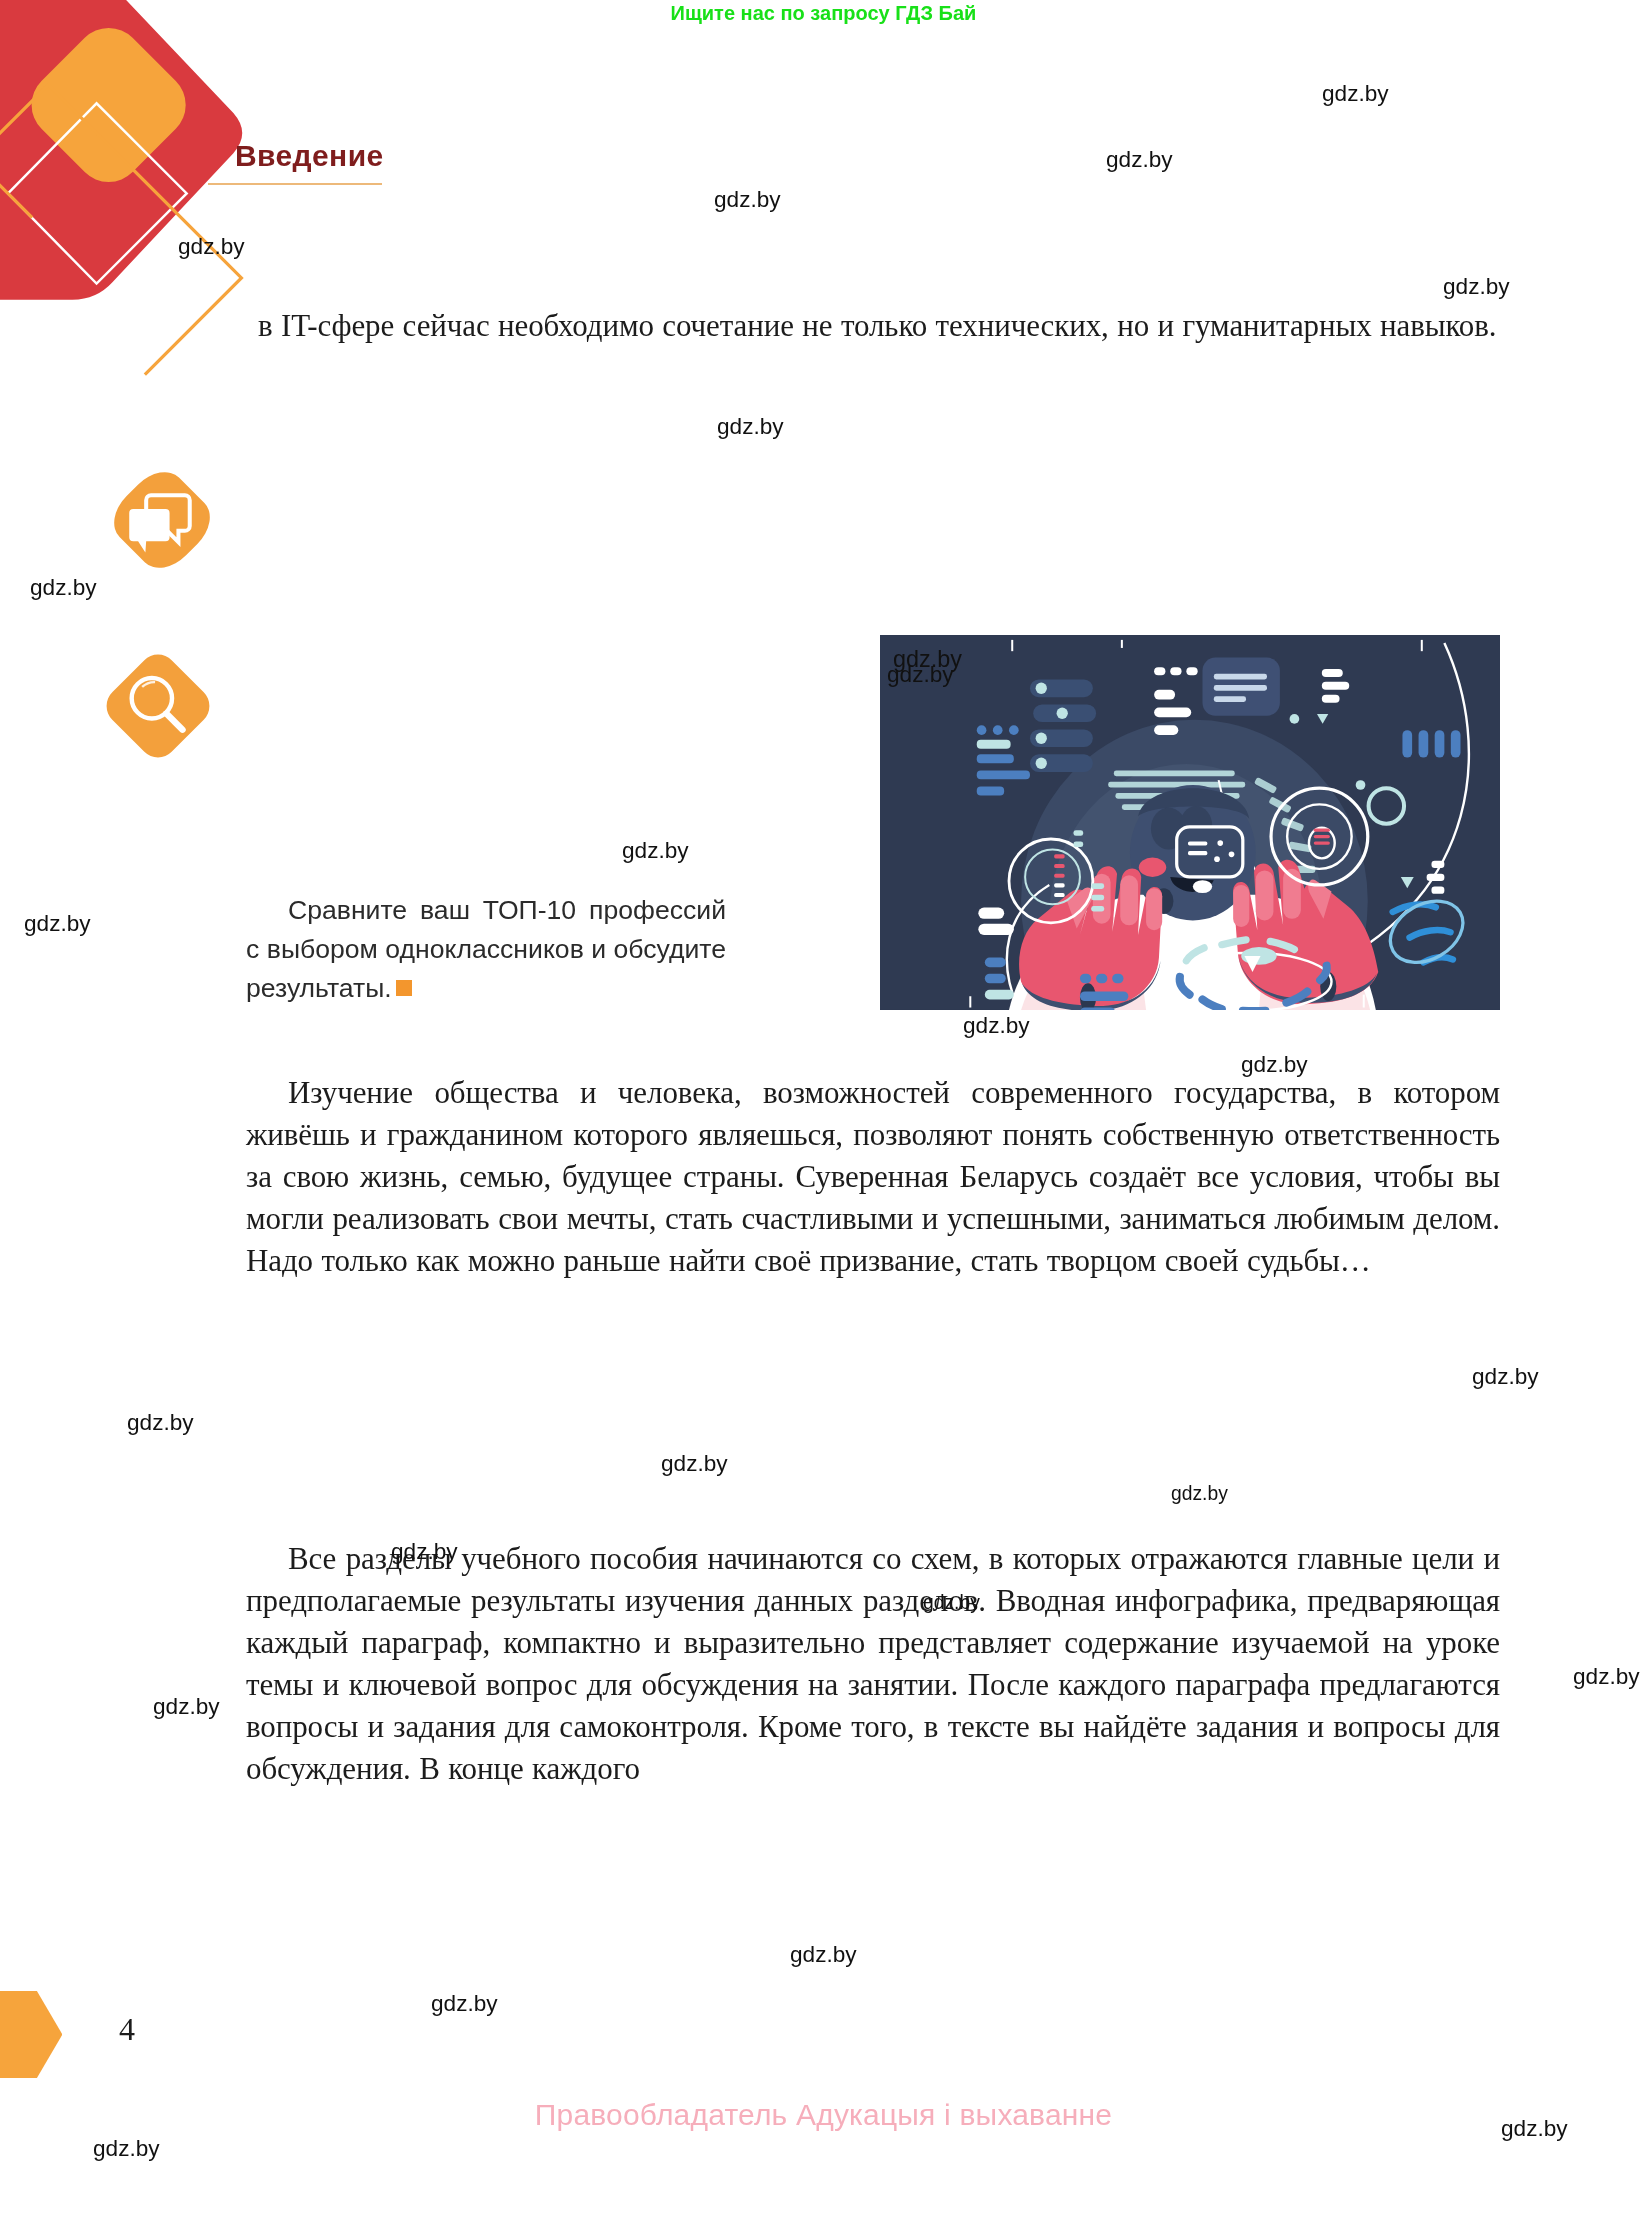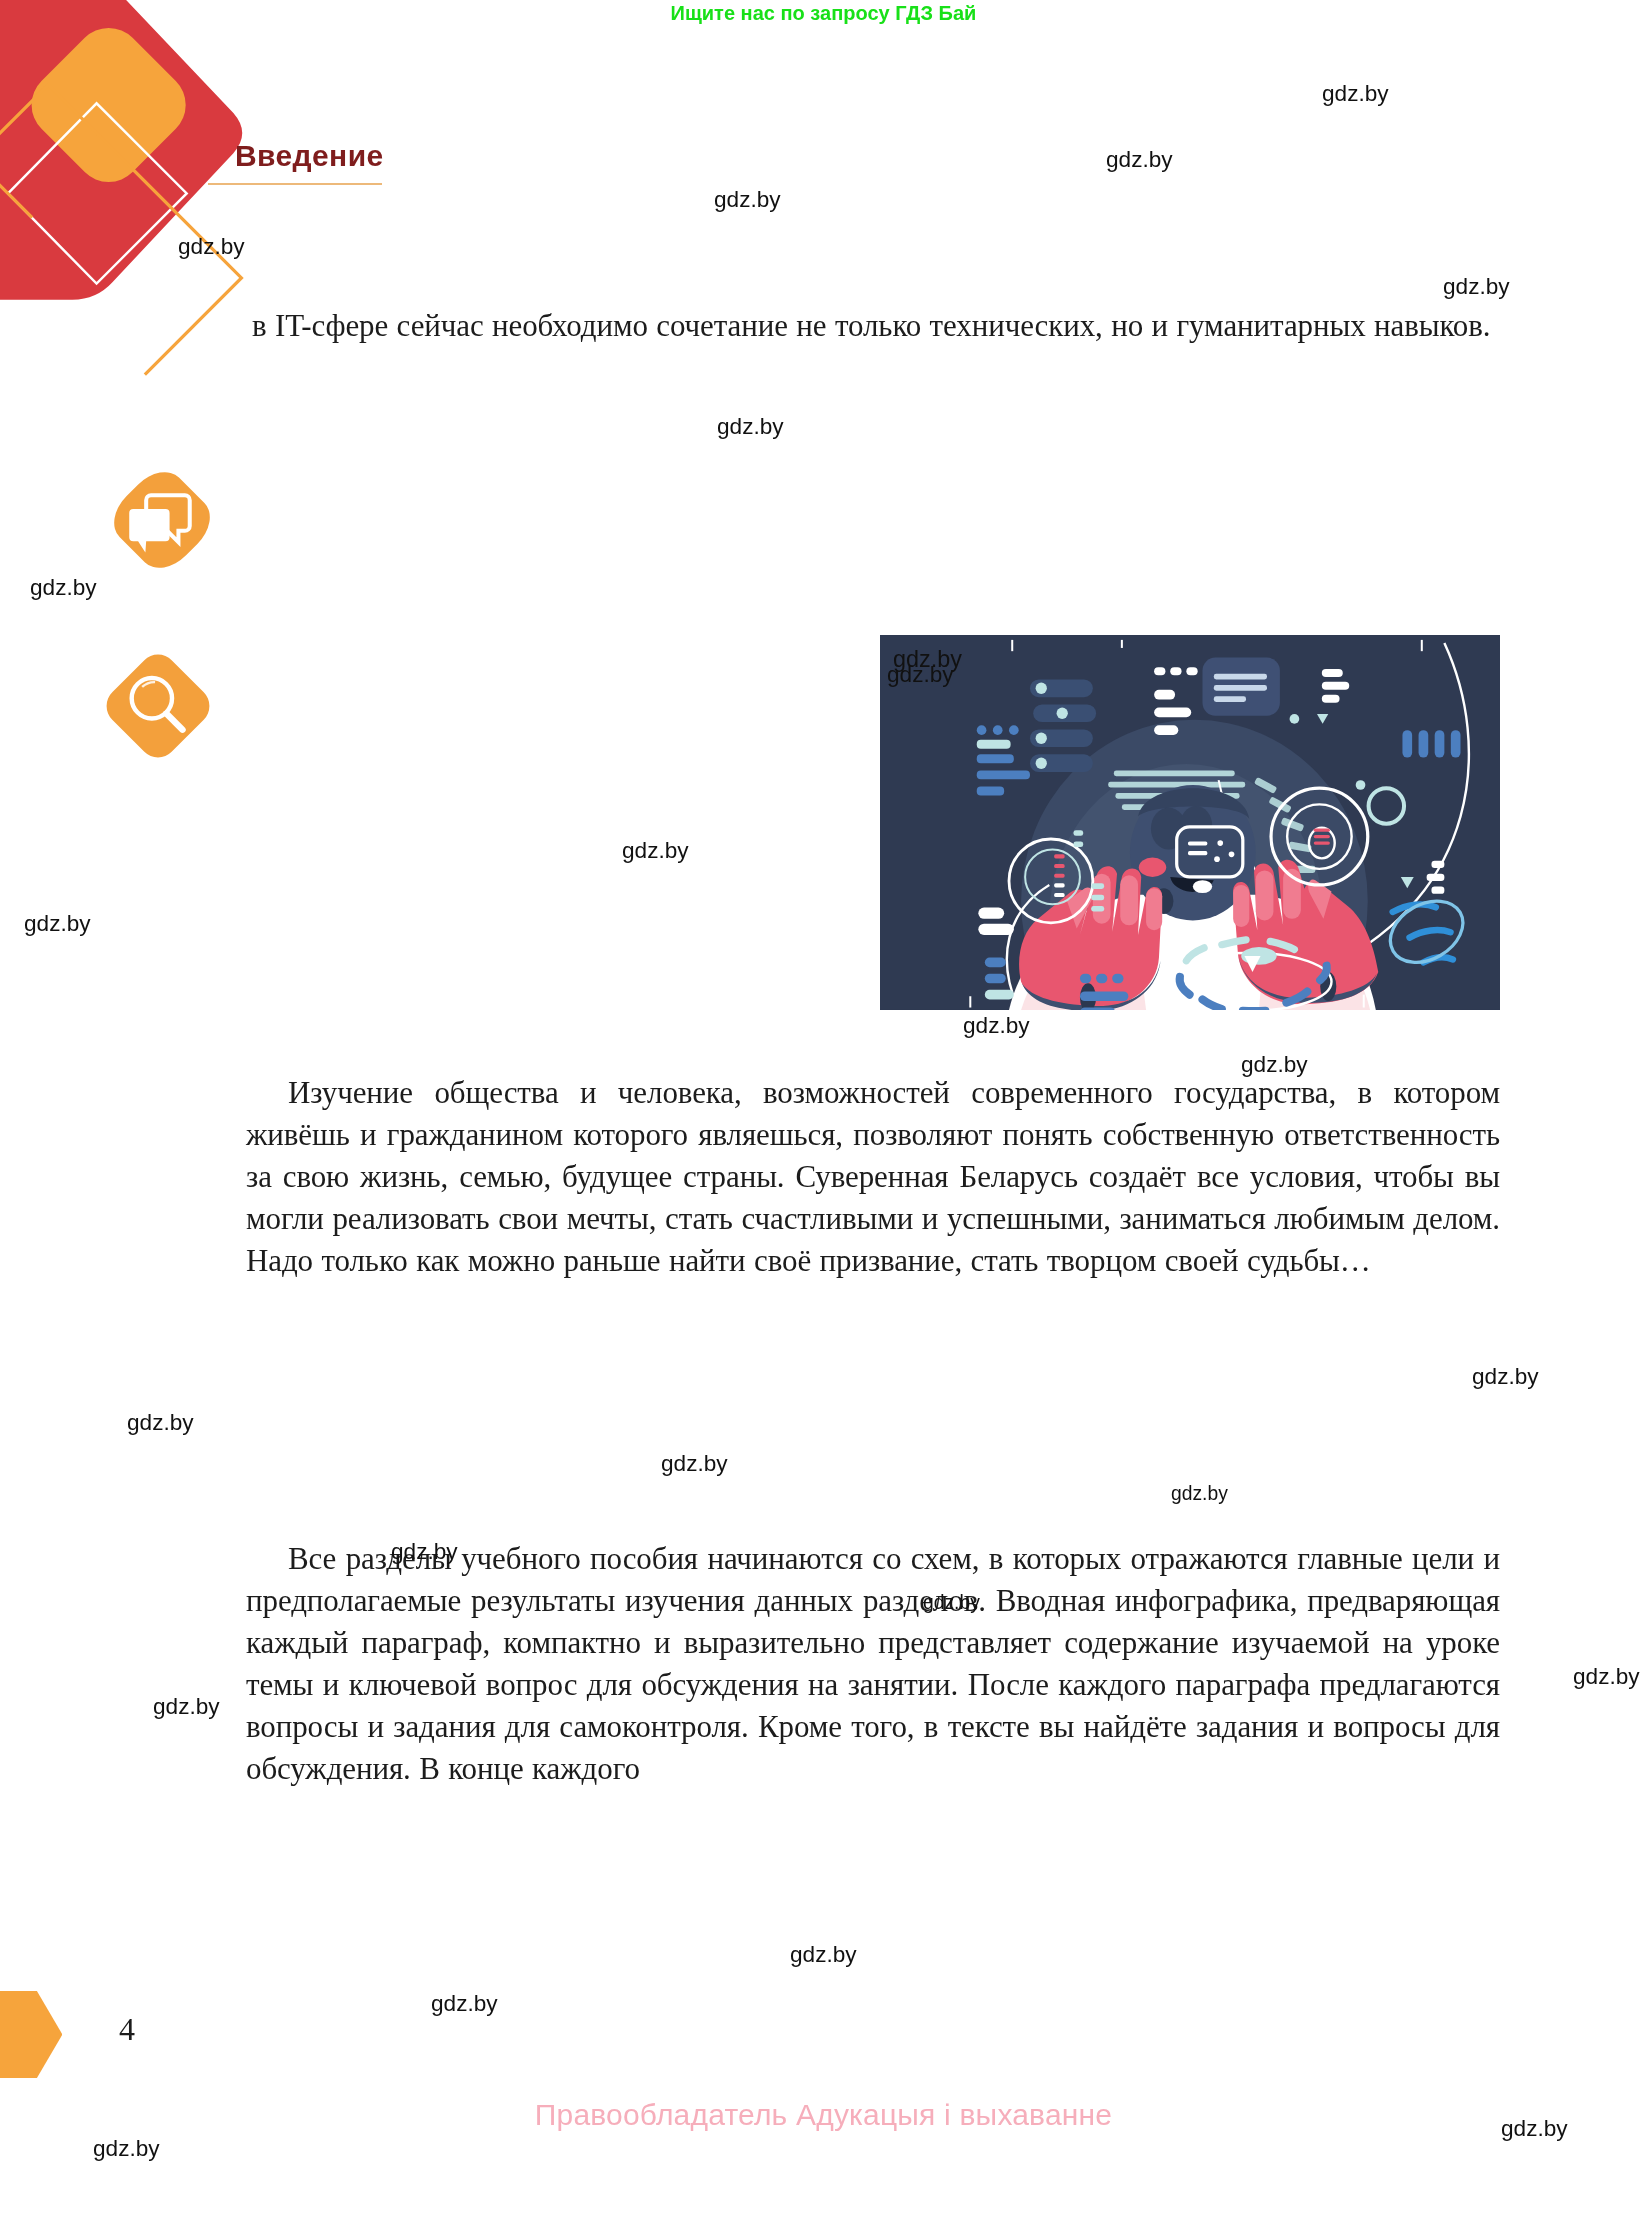--- a/index.html
+++ b/index.html
@@ -201,39 +201,40 @@
       <path d="M 10 240 L 120 128 L 232 240 L 120 352 Z" fill="none" stroke="#ffffff" stroke-width="3"></path>
 
       <path d="M -60 225 L 60 105 L 300 345 L 180 465" fill="none" stroke="#f6a43c" stroke-width="4"></path>
       <path d="M -80 150 L 40 270" fill="none" stroke="#f6a43c" stroke-width="4"></path>
     </svg>
   </div>
 
   <div class="chapter-title">Введение</div>
   <div class="chapter-rule"></div>
 
-  <div class="serif-par" style="left:252px; top:305px; width:1254px;">в IT-сфере сейчас необходимо сочетание не только технических, но и гуманитарных навыков.</div>
+  <div class="serif-par" style="left:258px; top:305px; width:1254px;">в IT-сфере сейчас необходимо сочетание не только технических, но и гуманитарных навыков.</div>
 
   <div class="diamond-wrap" style="left:101px; top:459px; width:121px; height:121px;">
     <div class="diamond chat" style="left:18.5px; top:18.5px; position:absolute;"></div>
     <svg class="diamond-glyph" viewBox="0 0 150 150">
       <path d="M62 45 h42 a6 6 0 0 1 6 6 v32 a6 6 0 0 1 -6 6 h-8 l0 14 -14 -14 h-20 a6 6 0 0 1 -6 -6 v-32 a6 6 0 0 1 6 -6 z" fill="none" stroke="#ffffff" stroke-width="5"></path>
       <path d="M40 62 h40 a5 5 0 0 1 5 5 v30 a5 5 0 0 1 -5 5 h-24 l-1 14 -9 -14 h-6 a5 5 0 0 1 -5 -5 v-30 a5 5 0 0 1 5 -5 z" fill="#ffffff"></path>
     </svg>
   </div>
 
   <div class="diamond-wrap" style="left:97px; top:645px; width:121px; height:121px;">
     <div class="diamond search" style="left:18.5px; top:18.5px; position:absolute;"></div>
     <svg class="diamond-glyph" viewBox="0 0 150 150">
       <circle cx="68" cy="66" r="25" fill="none" stroke="#ffffff" stroke-width="5.5"></circle>
       <path d="M 86 85 L 106 105" stroke="#ffffff" stroke-width="8" stroke-linecap="round"></path>
       <path d="M 56 52 a 22 22 0 0 1 16 -6" fill="none" stroke="#ffffff" stroke-width="3" opacity="0.85"></path>
     </svg>
   </div>
 
+  <div class="sans-par" style="left:246px; top:891px; width:480px;"><span style="display:inline-block;width:42px;"></span><span>Сравните ваш ТОП-10 профессий с выбором одноклассников и обсудите результаты.</span><span class="end-square"></span></div>
 
   <div class="illustration" style="left:880px; top:635px; width:620px; height:375px;">
     <svg width="620" height="375" viewBox="0 0 769 465">
       <rect x="0" y="0" width="769" height="465" fill="#2f3a52"></rect>
 
       <ellipse cx="390" cy="330" rx="215" ry="225" fill="#3b4a66"></ellipse>
       <ellipse cx="380" cy="350" rx="170" ry="190" fill="#43536f"></ellipse>
 
       <g fill="#bfe4e4" opacity="0.9">
         <rect x="290" y="168" width="150" height="7" rx="3"></rect>

